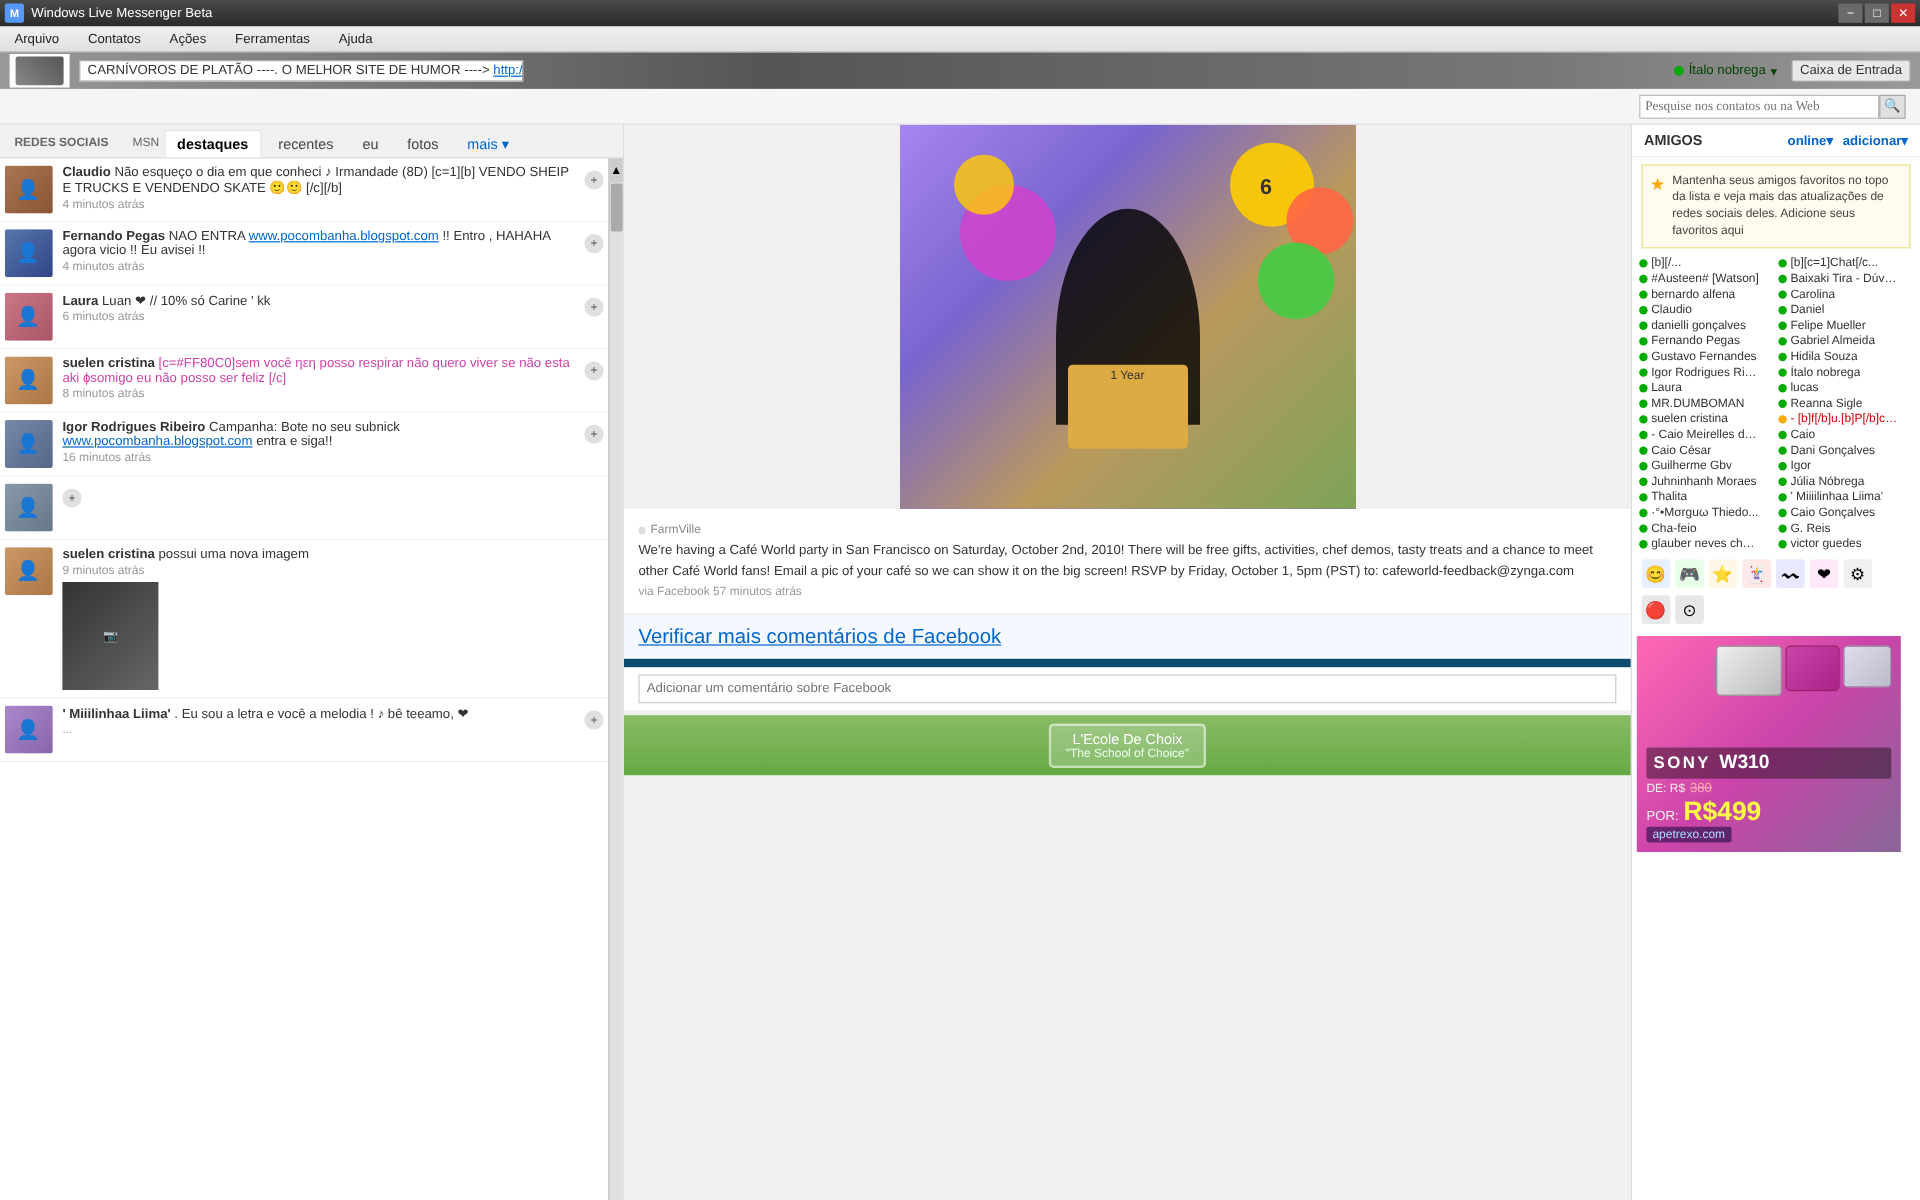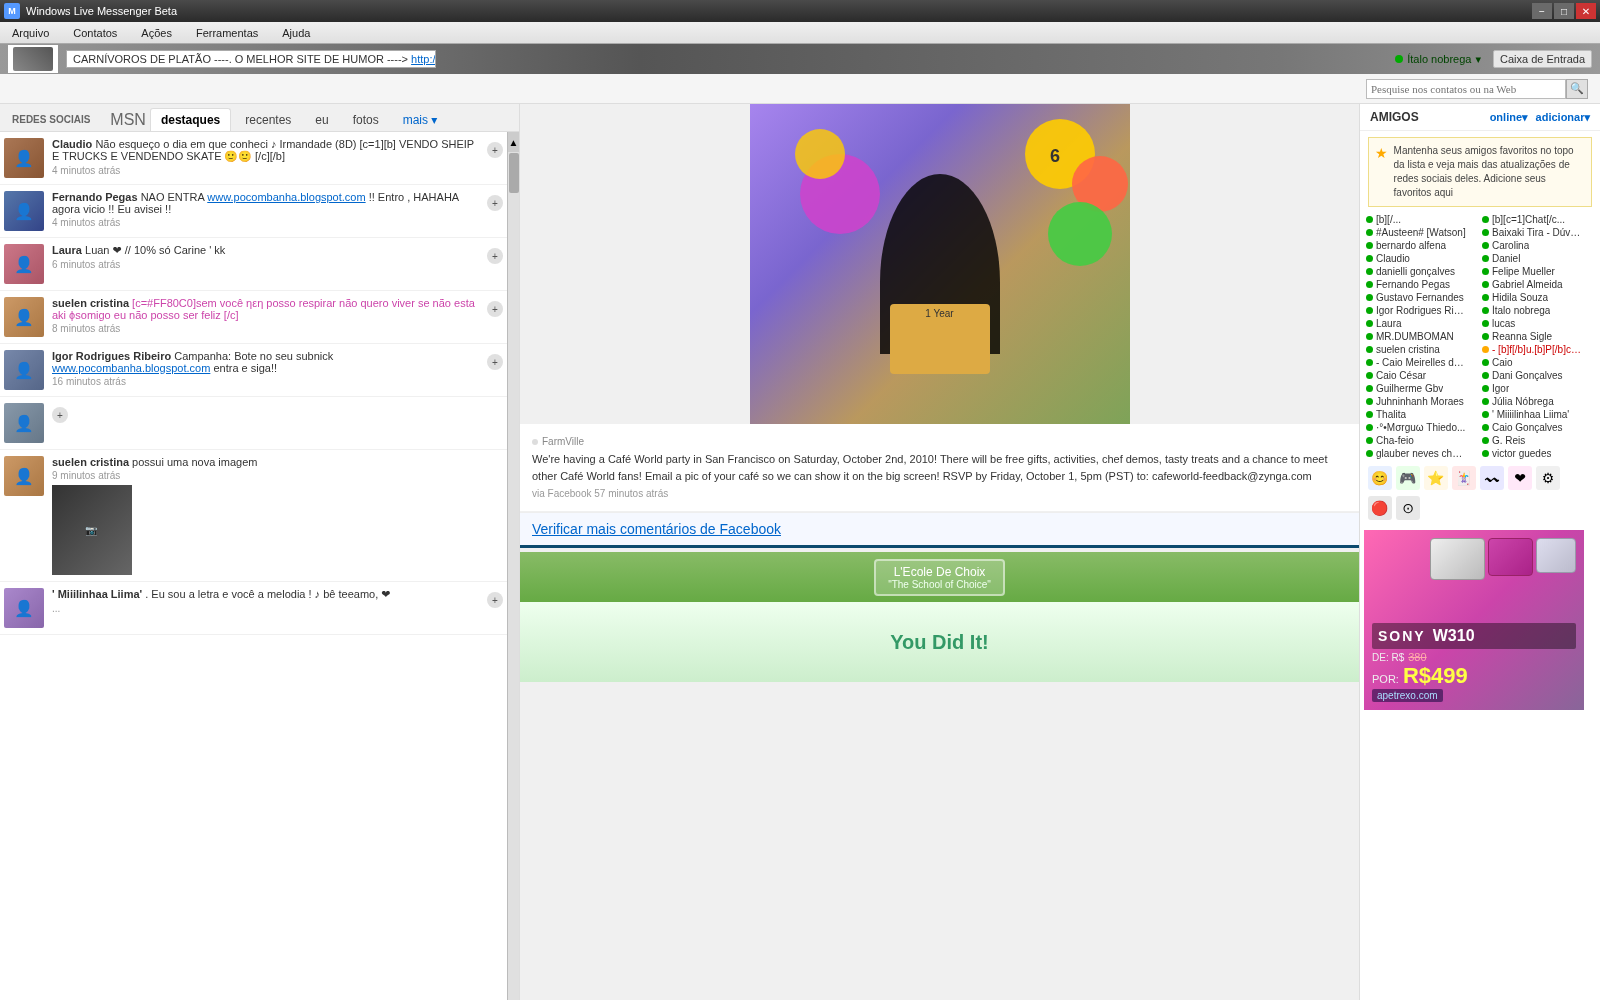--- a/index.html
+++ b/index.html
@@ -94,21 +94,21 @@
 
     .social-tabs {
       background: #f0f0f0;
       border-bottom: 1px solid #ddd;
       padding: 4px 12px 0;
       display: flex;
       align-items: flex-end;
       gap: 4px;
     }
     .social-label { font-size: 10px; color: #666; margin-right: 8px; align-self: center; text-transform: uppercase; font-weight: bold; }
-    .social-label-msn { color: #666; align-self: center; margin-left: 8px; font-size: 16px; }
+    .social-label-msn { color: #666; align-self: center; margin-left: 8px; font-size: 10px; }
     .tab { padding: 4px 10px; font-size: 12px; cursor: pointer; color: #444; border-radius: 3px 3px 0 0; }
     .tab.active { background: white; border: 1px solid #ddd; border-bottom: none; color: #000; font-weight: bold; }
     .tab-more { color: #0066cc; font-size: 12px; cursor: pointer; }
 
     .feed-item {
       display: flex;
       gap: 8px;
       padding: 6px 4px;
       border-bottom: 1px solid #f0f0f0;
     }
@@ -129,21 +129,21 @@
       border-right: 1px solid #ddd;
     }
 
     .farmville-post { background: white; margin: 0; padding: 12px; }
     .farmville-source { font-size: 10px; color: #888; margin-bottom: 4px; display: flex; align-items: center; gap: 4px; }
     .farmville-dot { width: 6px; height: 6px; background: #ddd; border-radius: 50%; }
     .farmville-text { font-size: 11px; color: #333; line-height: 1.5; }
     .farmville-meta { font-size: 10px; color: #999; margin-top: 4px; }
 
     .fb-comments { background: white; margin-top: 1px; border-top: 1px solid #eee; }
-    .fb-verify-link { display: block; padding: 8px 12px; color: #0066cc; font-size: 14px; text-decoration: underline; border-bottom: 3px solid #0c4a6e; background: #f5f8ff; cursor: pointer; }
+    .fb-verify-link { display: block; padding: 8px 12px; color: #0066cc; font-size: 17px; text-decoration: underline; border-bottom: 7px solid #0c4a6e; background: #f5f8ff; cursor: pointer; }
     .fb-comment-input { width: calc(100% - 24px); margin: 6px 12px; height: 24px; border: 1px solid #ccc; padding: 0 6px; font-size: 11px; color: #999; }
 
     .second-post { background: white; margin-top: 4px; }
     .school-header { background: linear-gradient(to bottom, #88bb66, #66aa44); height: 50px; display: flex; align-items: center; justify-content: center; }
 
     
     .right-panel {
       width: 240px;
       background: white;
       flex-shrink: 0;
@@ -391,33 +391,31 @@
       </div>
       <div class="farmville-text">We're having a Café World party in San Francisco on Saturday, October 2nd, 2010! There will be free gifts, activities, chef demos, tasty treats and a chance to meet other Café World fans! Email a pic of your café so we can show it on the big screen! RSVP by Friday, October 1, 5pm (PST) to: cafeworld-feedback@zynga.com</div>
       <div class="farmville-meta">
         <span>via Facebook</span>
         <span>57 minutos atrás</span>
       </div>
     </div>
 
     <div class="fb-comments">
       <a class="fb-verify-link">Verificar mais comentários de Facebook</a>
+      <input class="fb-comment-input" type="text" placeholder="Adicionar um comentário sobre Facebook" style="">
     </div>
 
     <div class="second-post" style="margin-top:4px;">
       <div class="school-header">
         <div style="text-align:center;">
           <div style="background:rgba(255,255,255,0.2);border:2px solid rgba(255,255,255,0.5);border-radius:4px;padding:4px 12px;display:inline-block;">
             <div style="font-size:12px;color:white;font-weight:normal;">L'Ecole De Choix</div>
             <div style="font-size:10px;color:#eeffee;">"The School of Choice"</div>
           </div>
         </div>
-      </div>
-      <div style="background:linear-gradient(to bottom,#eeffee,#cceecc);height:80px;display:flex;align-items:center;justify-content:center;">
-        <span style="color:#339966;font-size:20px;font-weight:bold;">You Did It!</span>
       </div>
     </div>
   </div>
 
   <div class="right-panel">
     <div class="friends-header">
       <span>AMIGOS</span>
       <div class="friends-controls">
         <span class="friends-control-link">online▾</span>
         <span class="friends-control-link">adicionar▾</span>

